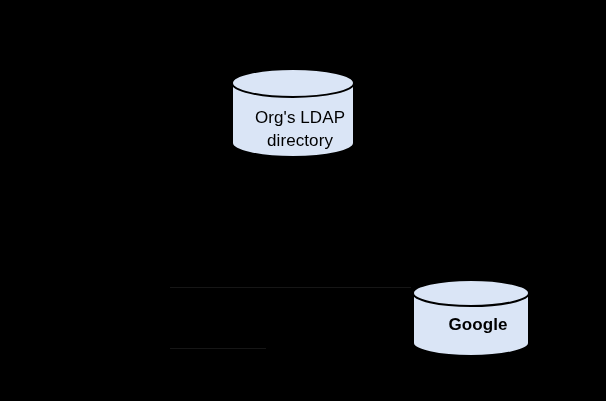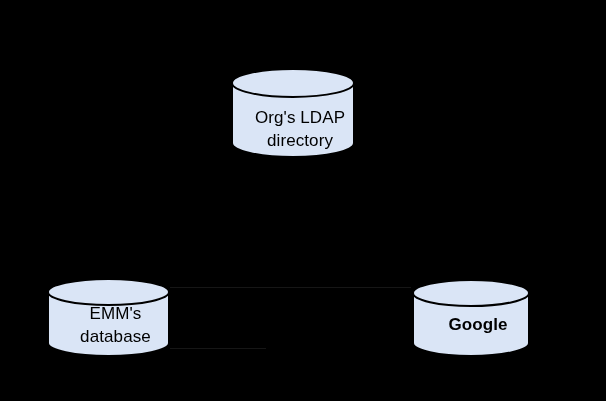--- a/index.html
+++ b/index.html
@@ -79,30 +79,20 @@
     <svg viewBox="0 0 124 89" aria-hidden="true">
       <path class="cyl-silhouette" d="M1 15 A61 14 0 0 1 123 15 L123 75 A61 14 0 0 1 1 75 Z"></path>
       <path class="cyl-lid-arc" d="M1 15 A61 14 0 0 0 123 15"></path>
     </svg>
     <div class="label">
       <div>Org's LDAP</div>
       <div>directory</div>
     </div>
   </div>
 
-  <div class="node node-emm">
-    <svg viewBox="0 0 123 78" aria-hidden="true">
-      <path class="cyl-silhouette" d="M1 14 A60.5 13 0 0 1 122 14 L122 65 A60.5 13 0 0 1 1 65 Z"></path>
-      <path class="cyl-lid-arc" d="M1 14 A60.5 13 0 0 0 122 14"></path>
-    </svg>
-    <div class="label">
-      <div>EMM's</div>
-      <div>database</div>
-    </div>
-  </div>
 
   <div class="node node-google">
     <svg viewBox="0 0 118 77" aria-hidden="true">
       <path class="cyl-silhouette" d="M1 14 A58 13 0 0 1 117 14 L117 64 A58 13 0 0 1 1 64 Z"></path>
       <path class="cyl-lid-arc" d="M1 14 A58 13 0 0 0 117 14"></path>
     </svg>
     <div class="label">
       <div>Google</div>
     </div>
   </div>

